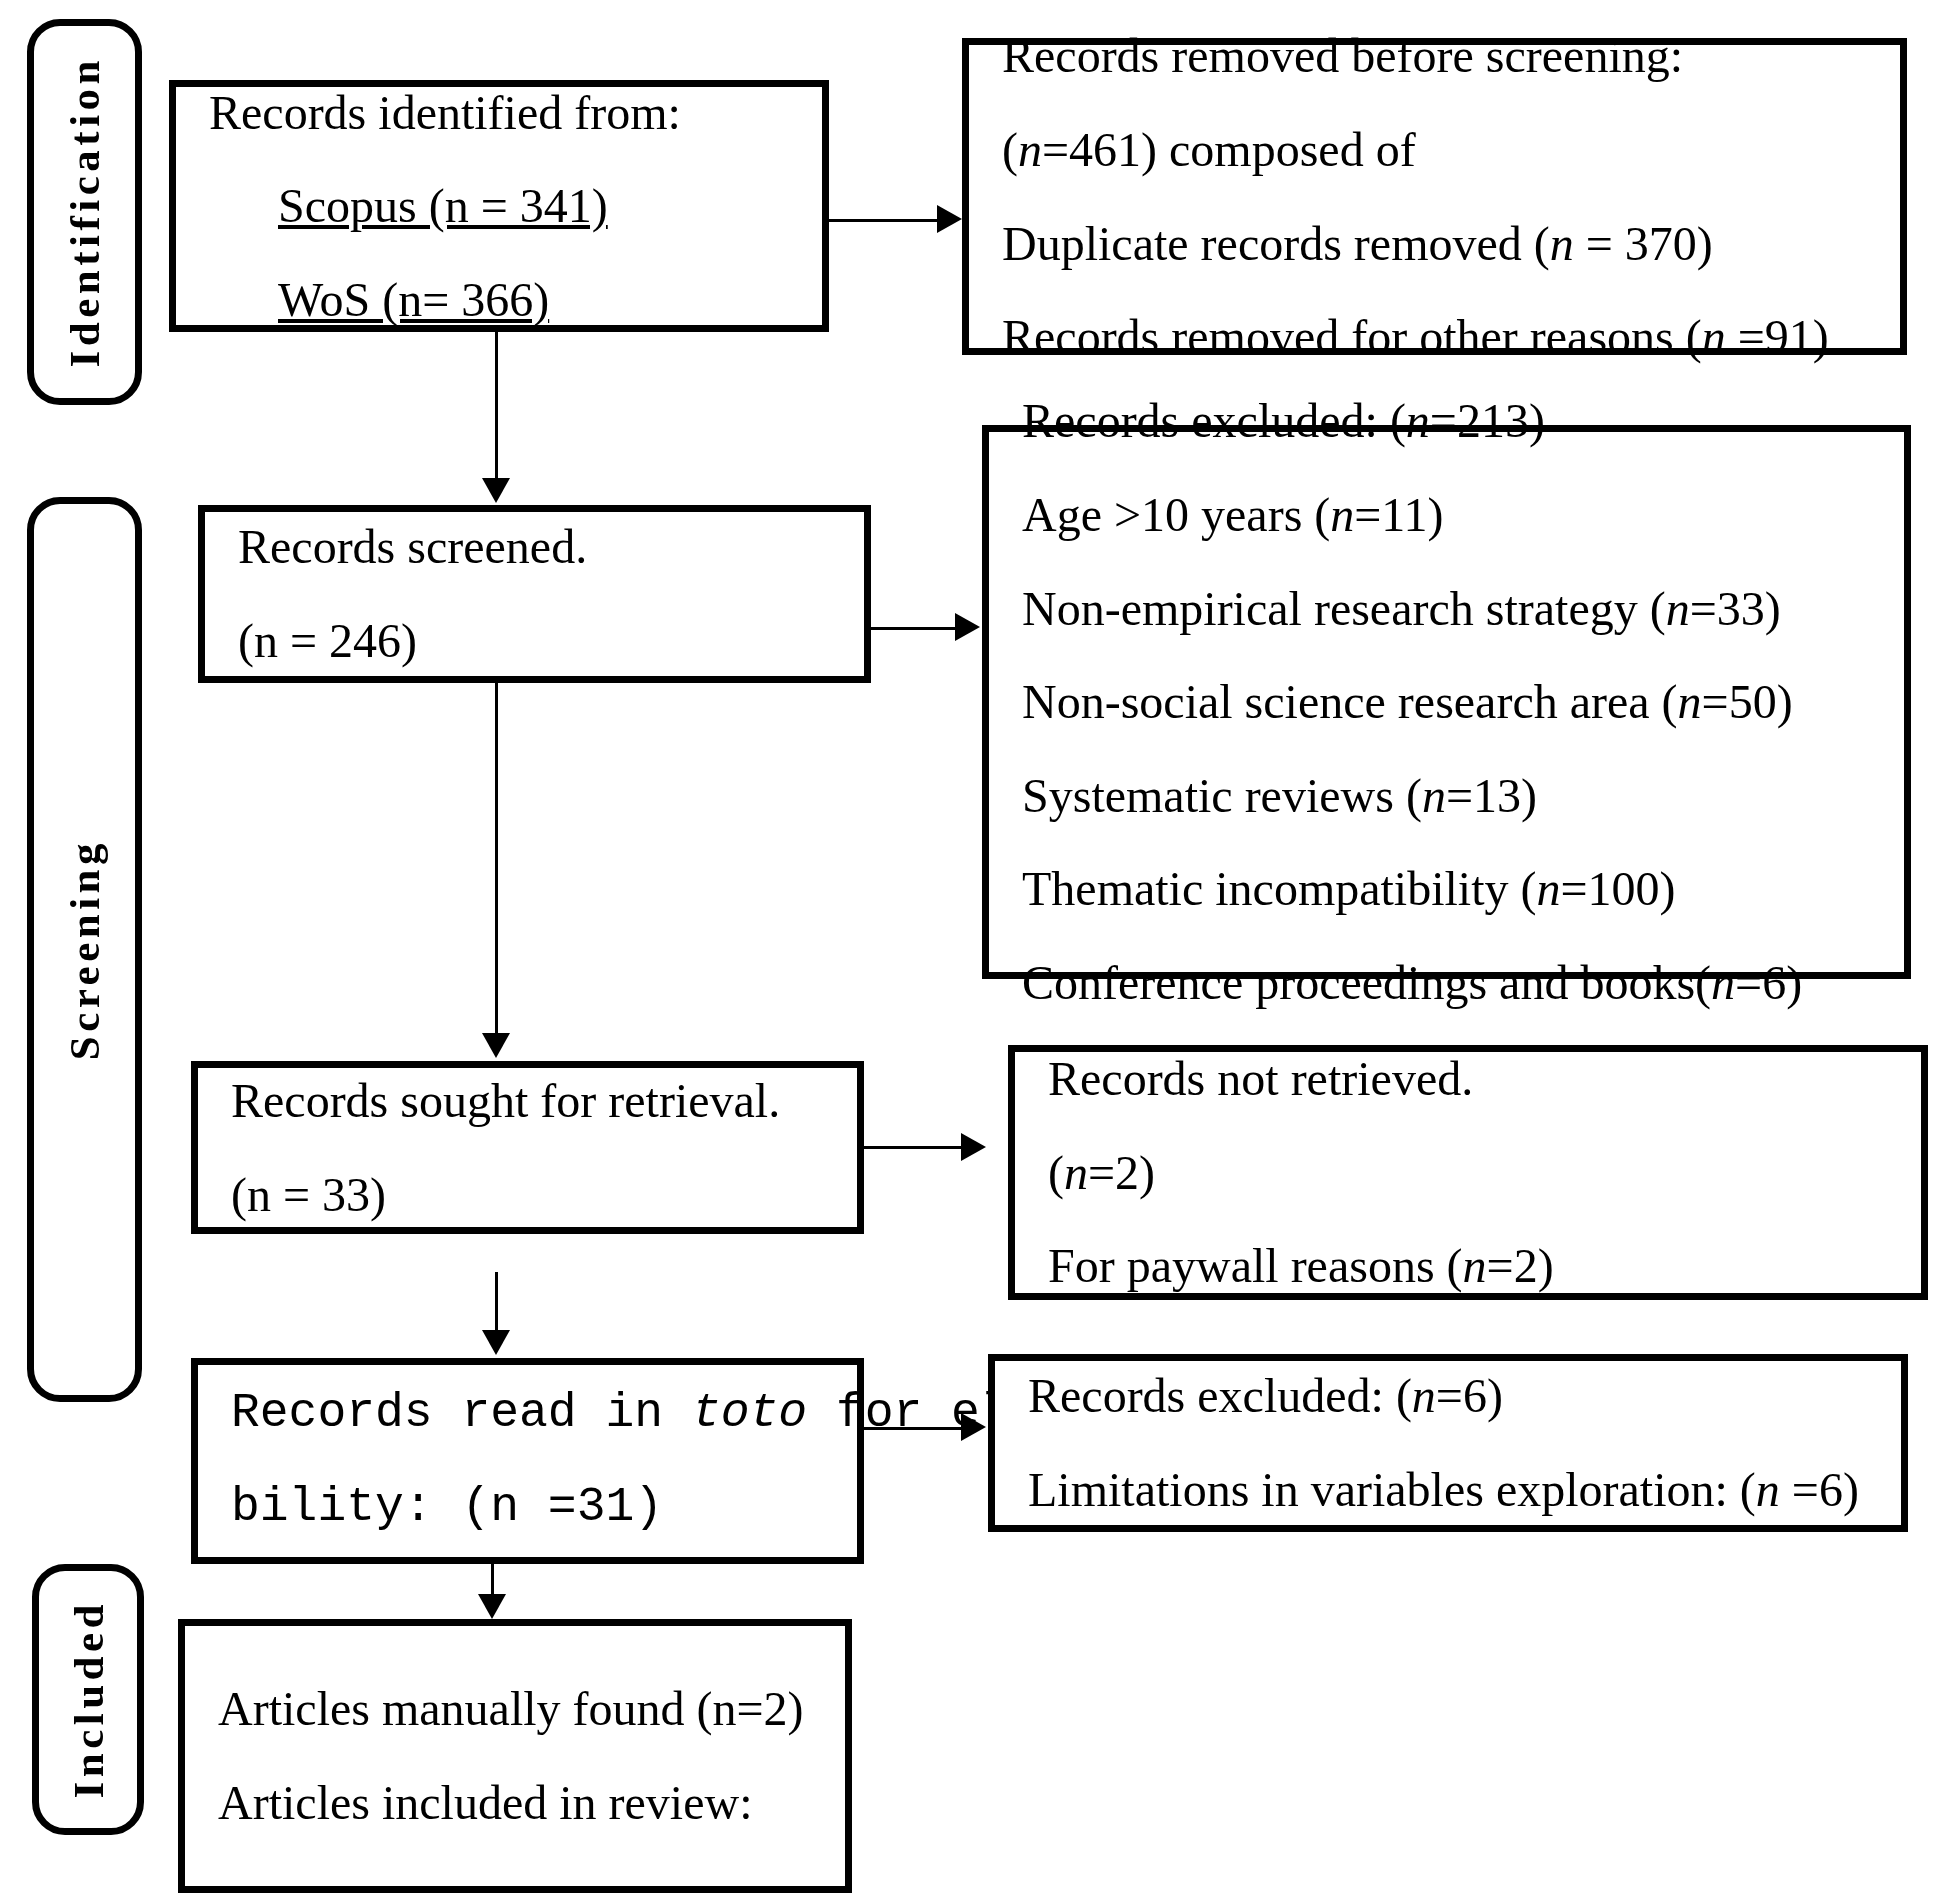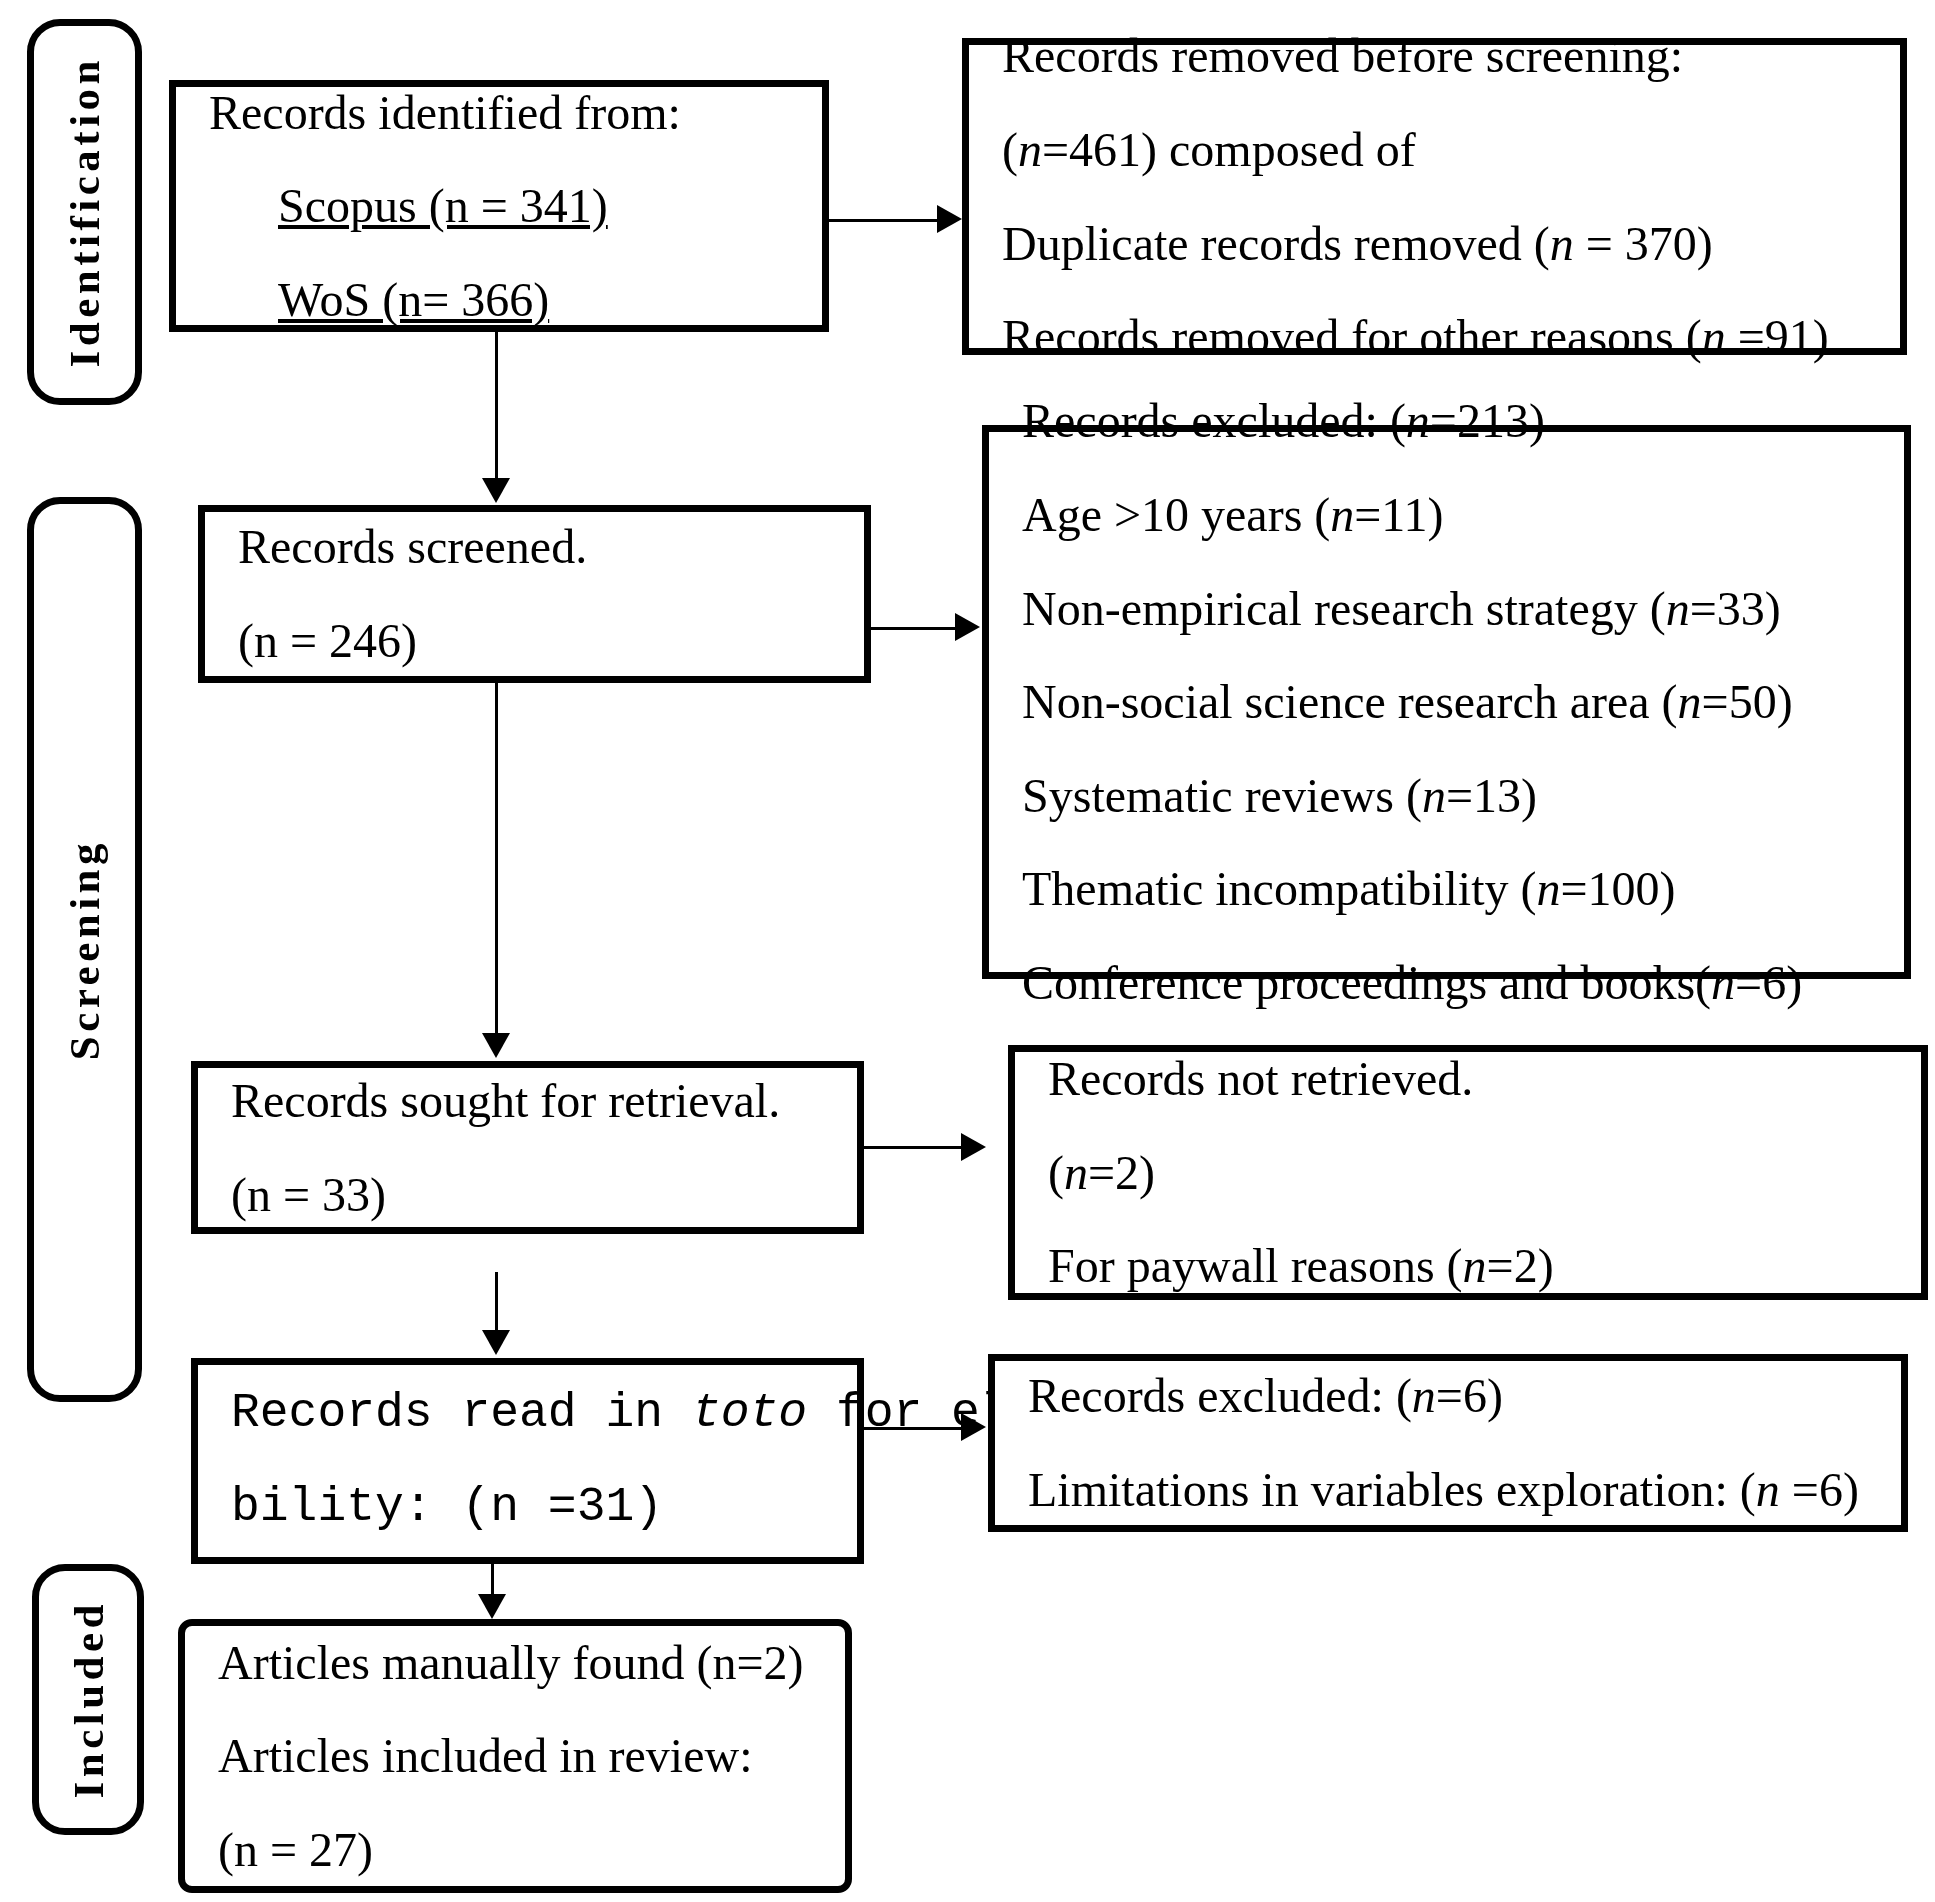--- a/index.html
+++ b/index.html
@@ -70,24 +70,23 @@
   <div class="box" style="left:191px; top:1061px; width:673px; height:173px;">
       <div class="line">Records sought for retrieval.</div>
       <div class="line">(n = 33)</div>
     </div>
 
   <div class="box" style="left:191px; top:1358px; width:673px; height:206px;font-family:Liberation Mono, monospace;">
       <div class="line">Records read in <i>toto</i> for eligi-</div>
       <div class="line">bility: (n =31)</div>
     </div>
 
-  <div class="box" style="left:178px; top:1619px; width:674px; height:274px;border-radius:14px;">
+  <div class="box" style="left:178px; top:1619px; width:674px; height:274px;">
       <div class="line">Articles manually found (n=2)</div>
       <div class="line">Articles included in review:</div>
-      <div class="line">(n = 27)</div>
     </div>
 
   <div class="box" style="left:962px; top:38px; width:945px; height:317px;">
       <div class="line">Records removed before screening:</div>
       <div class="line">(<i>n</i>=461) composed of</div>
       <div class="line">Duplicate records removed (<i>n</i> = 370)</div>
       <div class="line">Records removed for other reasons (<i>n</i> =91)</div>
     </div>
 
   <div class="box" style="left:982px; top:425px; width:929px; height:554px;">

